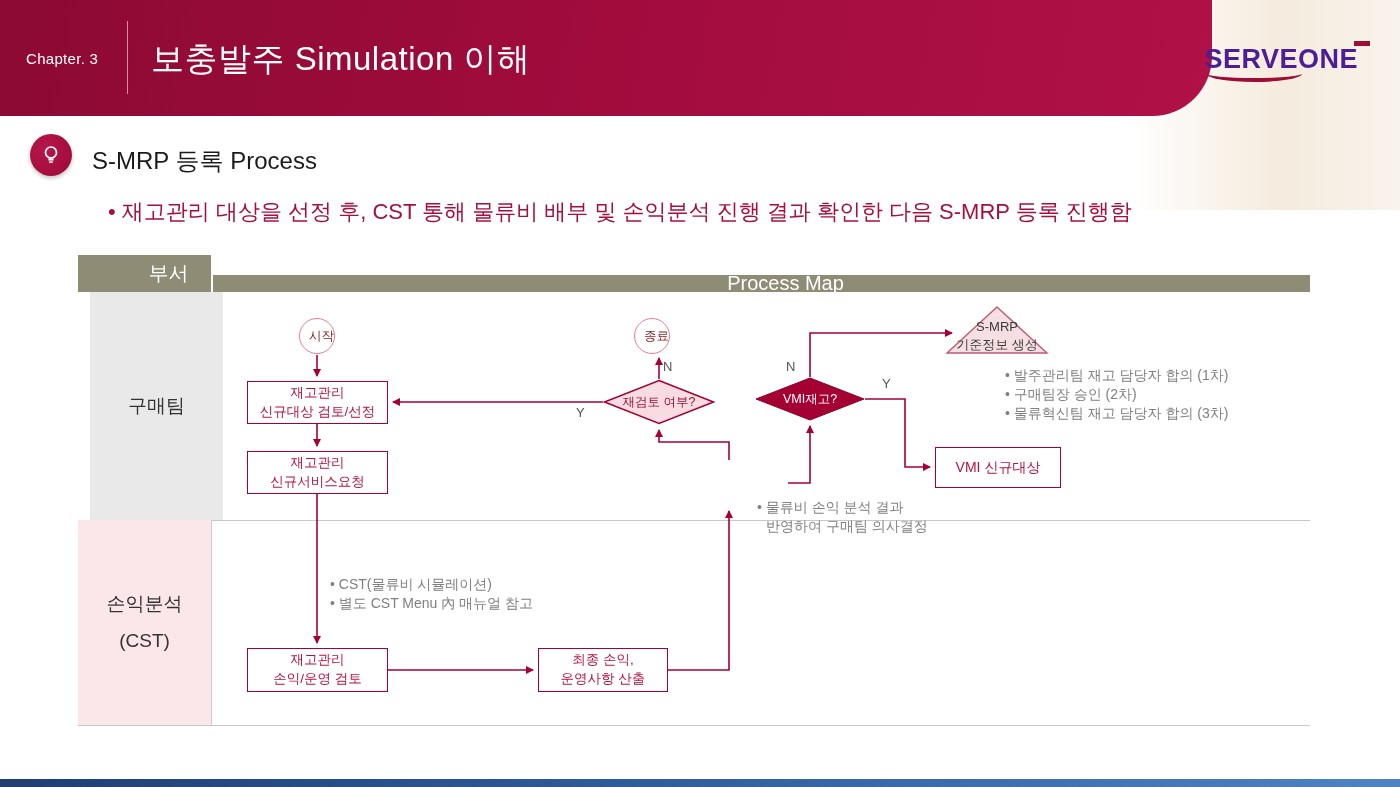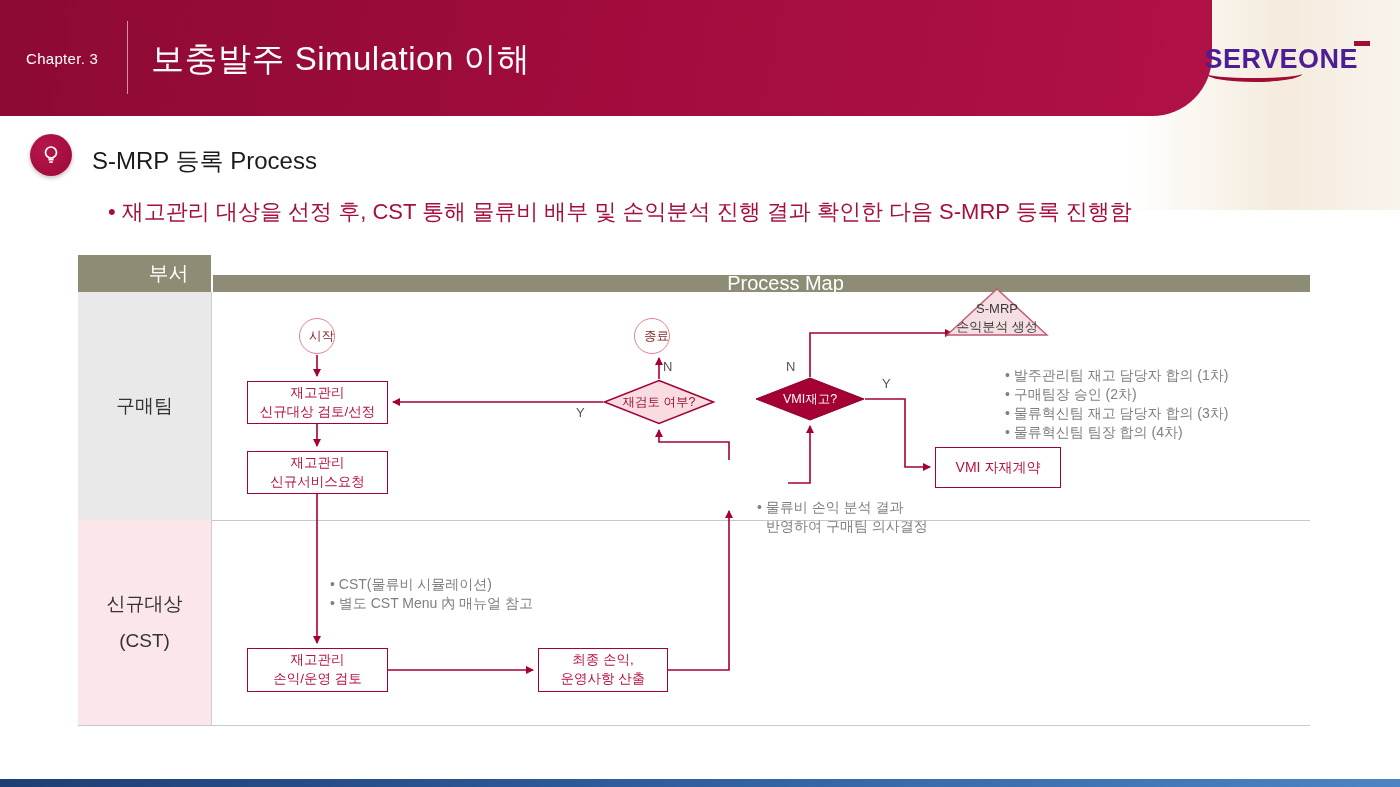--- a/index.html
+++ b/index.html
@@ -41,21 +41,21 @@
   .section-bullet::before { content:"• "; color:#A50F3C; }
 
   
   .tbl-header { position:absolute; left:78px; top:255px; width:1232px; height:37px; display:flex; z-index:1; }
   .tbl-header .cell { background:#8E8C75; color:#fff; font-size:20px; display:flex; align-items:center; justify-content:center;padding-left:48px; }
   .cell-dept { width:133px; }
   .cell-process { flex:1; border-left:2px solid #fff;margin-top:20px; }
 
   .lane-label { position:absolute; left:78px; width:133px; display:flex; flex-direction:column; align-items:center; justify-content:center;
     font-size:19px; color:#333; z-index:1; text-align:center; line-height:1.9; }
-  .lane1-label { top:292px; height:228px; background:#E9E9E9; }
+  .lane1-label { top:292px; height:228px; background:#E9E9E9;margin-left:12px; }
   .lane2-label { top:520px; height:205px; background:#FBE7EA; }
 
   .h-line { position:absolute; height:1px; background:#C8C8C8; z-index:0; }
   .v-line { position:absolute; width:1px; background:#CFCFCF; z-index:0; }
 
   
   .flow-box { position:absolute; background:#fff; border:1.6px solid #A50034; color:#B5123F;
     font-size:13.5px; line-height:1.4; display:flex; flex-direction:column; align-items:center; justify-content:center;
     text-align:center; z-index:3; }
   .flow-circle { position:absolute; width:36px; height:36px; border-radius:50%; background:#fff; border:1.6px solid #E2808F;
@@ -110,21 +110,21 @@
 
   <div class="tbl-header">
     <div class="cell cell-dept">부서</div>
     <div class="cell cell-process">Process Map</div>
   </div>
 
   <div class="lane-label lane1-label">
     <div>구매팀</div>
   </div>
   <div class="lane-label lane2-label">
-    <div>신규대상</div>
+    <div>손익분석</div>
     <div>(CST)</div>
   </div>
 
   <div class="h-line" style="left:78px; top:520px; width:1232px;"></div>
   <div class="h-line" style="left:78px; top:725px; width:1232px;"></div>
   <div class="v-line" style="left:211px; top:292px; height:433px;"></div>
 
   <svg id="arrows">
     <defs>
       <marker id="ah" markerWidth="9" markerHeight="9" refX="7" refY="4" orient="auto" markerUnits="userSpaceOnUse">
@@ -172,32 +172,32 @@
   </div>
 
   <div class="diamond diamond-dark" style="left:755px; top:377px; width:110px; height:44px;">
     <svg width="110" height="44" viewBox="0 0 110 44">
       <polygon points="55,1 109,22 55,43 1,22" fill="#A50034" stroke="#8A0029" stroke-width="1"></polygon>
     </svg>
     <div class="dlabel">VMI재고?</div>
   </div>
 
 
-  <div class="tri" style="left:945px; top:287px; width:104px; height:50px;">
+  <div class="tri" style="left:945px; top:305px; width:104px; height:50px;">
     <svg width="104" height="50" viewBox="0 0 104 50">
       <polygon points="52,2 102,48 2,48" fill="#F6DFE3" stroke="#C05A74" stroke-width="1.4"></polygon>
     </svg>
     <div class="tlabel">
       <div>S-MRP</div>
-      <div>손익분석 생성</div>
+      <div>기준정보 생성</div>
     </div>
   </div>
 
   <div class="flow-box" style="left:935px; top:447px; width:126px; height:41px; font-size:14px;">
-    <div>VMI 자재계약</div>
+    <div>VMI 신규대상</div>
   </div>
 
   <div class="flow-box" style="left:247px; top:648px; width:141px; height:44px;">
     <div>재고관리</div>
     <div>손익/운영 검토</div>
   </div>
 
   <div class="flow-box" style="left:538px; top:648px; width:130px; height:44px;">
     <div>최종 손익,</div>
     <div>운영사항 산출</div>
@@ -205,21 +205,20 @@
 
   <div class="branch-label" style="left:663px; top:359px;">N</div>
   <div class="branch-label" style="left:576px; top:405px;">Y</div>
   <div class="branch-label" style="left:786px; top:359px;">N</div>
   <div class="branch-label" style="left:882px; top:376px;">Y</div>
 
   <div class="note" style="left:1005px; top:366px; width:310px;">
     <div class="nline">발주관리팀 재고 담당자 합의 (1차)</div>
     <div class="nline">구매팀장 승인 (2차)</div>
     <div class="nline">물류혁신팀 재고 담당자 합의 (3차)</div>
-    <div class="nline">물류혁신팀 팀장 합의 (4차)</div>
   </div>
 
   <div class="note" style="left:757px; top:498px; width:220px;">
     <div class="nline">물류비 손익 분석 결과</div>
     <div class="nline-cont">반영하여 구매팀 의사결정</div>
   </div>
 
   <div class="note" style="left:330px; top:575px; width:240px;">
     <div class="nline">CST(물류비 시뮬레이션)</div>
     <div class="nline">별도 CST Menu 內 매뉴얼 참고</div>

